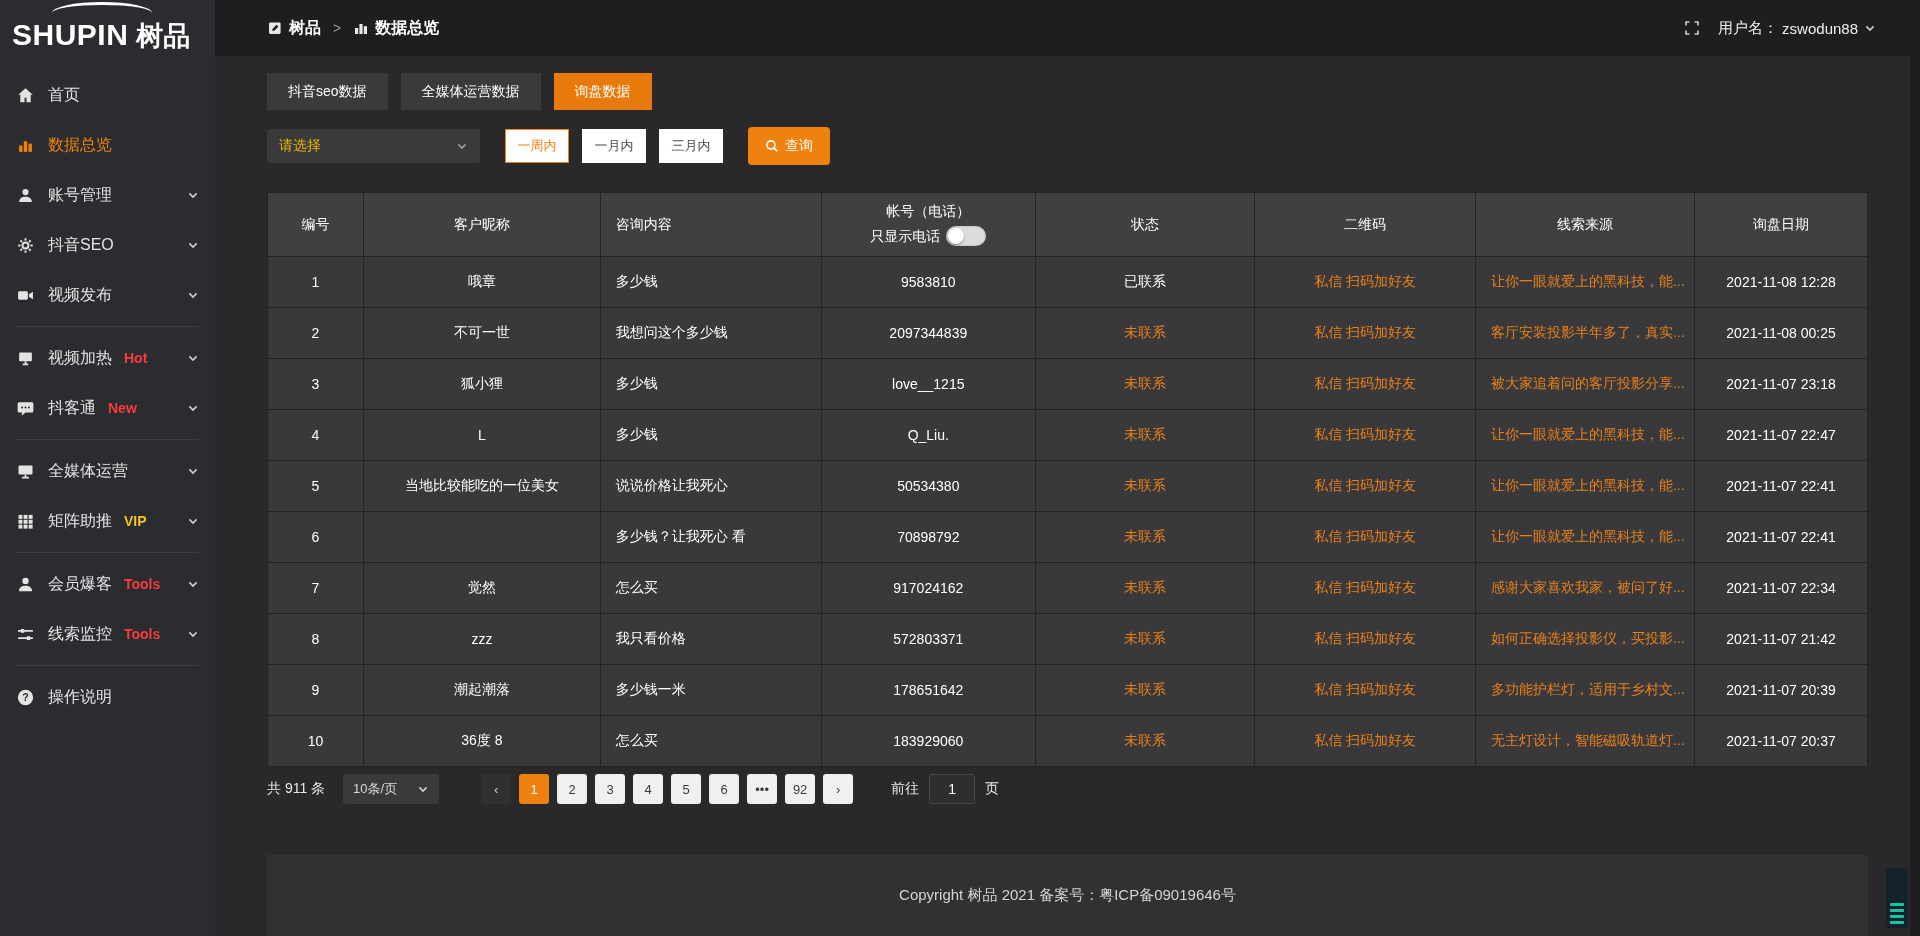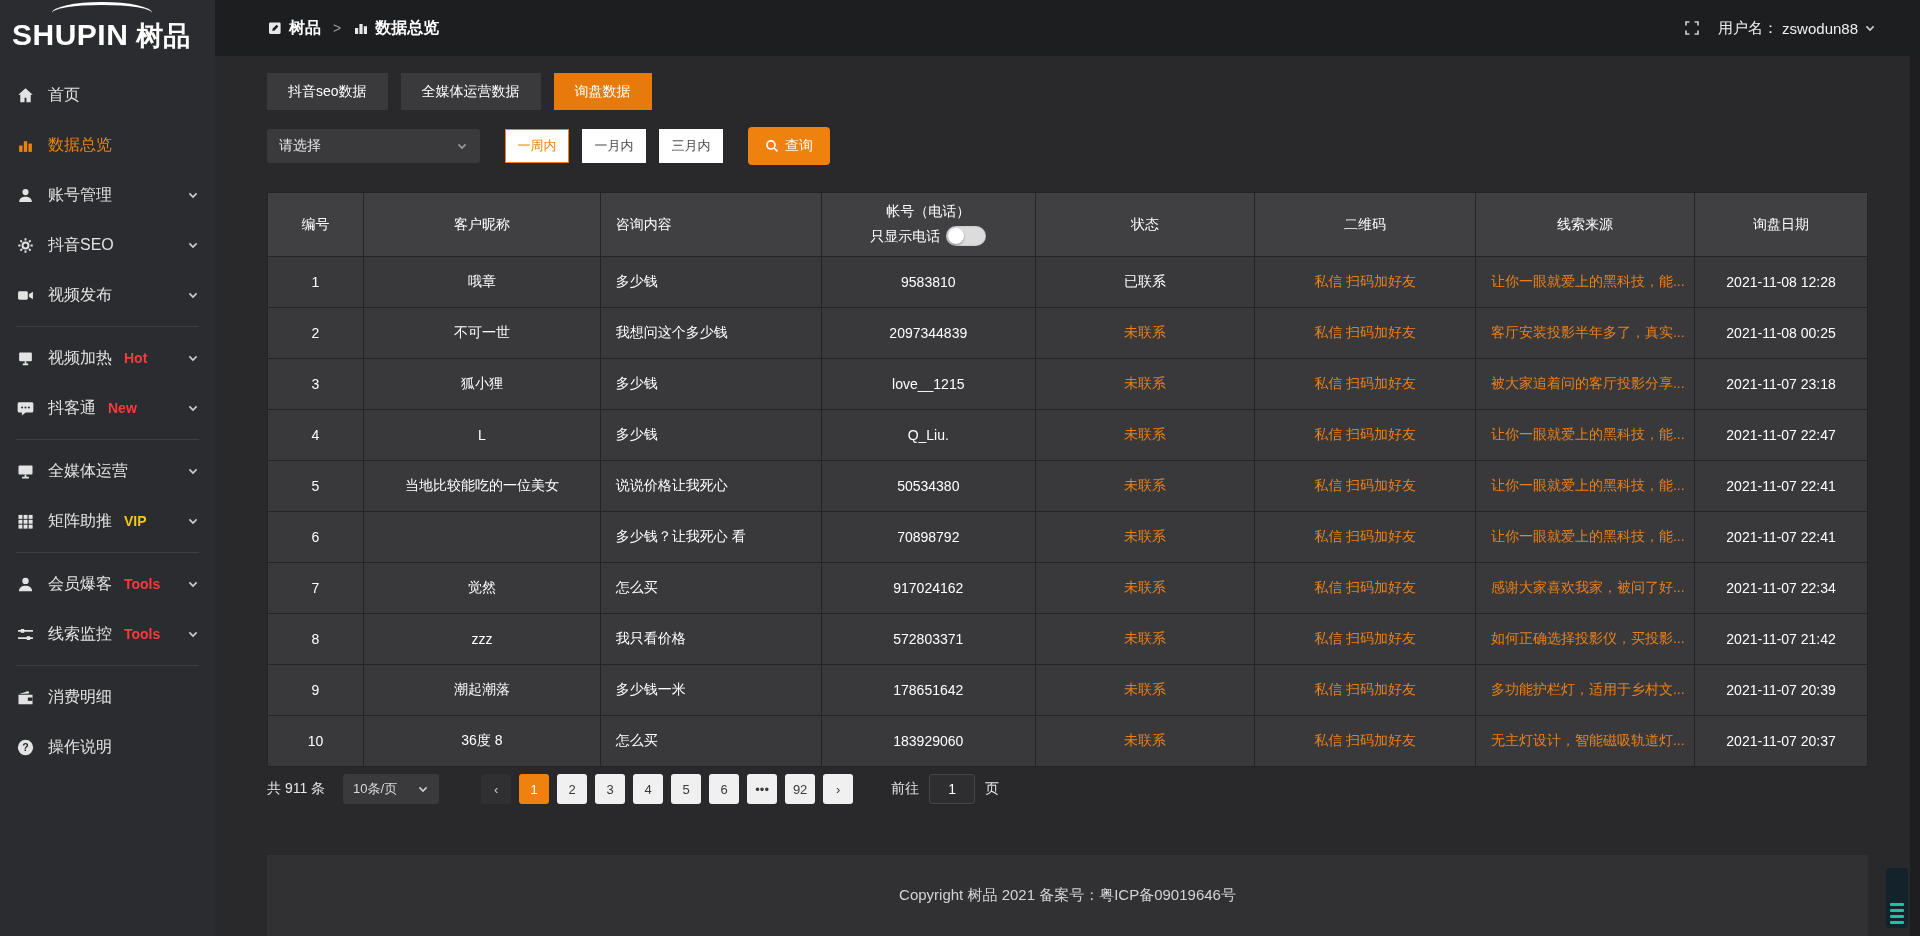--- a/index.html
+++ b/index.html
@@ -34,21 +34,21 @@
   .fs-icon{display:inline-flex;color:#cfcfcf;cursor:pointer}
   .user-name{font-size:15px;color:#f0f0f0;display:flex;align-items:center;gap:4px;cursor:pointer}
   .user-name .nav-chevron{margin-left:2px}
 
   
   .content{flex:1;padding:17px 52px 0 52px;display:flex;flex-direction:column}
   .tabs{display:flex;gap:13px}
   .tab{height:37px;padding:0 21px;display:flex;align-items:center;background:#3a3a3d;color:#fff;font-size:14px;cursor:pointer}
   .tab.active{background:#e8790b}
   .filters{display:flex;align-items:center;margin-top:17px}
-  .select{width:213px;height:34px;background:#3a3a3d;border-radius:3px;display:flex;align-items:center;padding:0 12px;font-size:14px;color:#e5e5e5;cursor:pointer}
+  .select{width:213px;height:34px;background:#3a3a3d;border-radius:3px;display:flex;align-items:center;padding:0 12px;font-size:14px;color:#eab308;cursor:pointer}
   .select .nav-chevron{color:#9b9b9b}
   .range-group{display:flex;gap:13px;margin-left:25px}
   .range-btn{width:64px;height:34px;background:#fff;color:#4a4a4a;font-size:13px;border:1px solid #fff;border-radius:0;display:flex;align-items:center;justify-content:center;cursor:pointer}
   .range-btn.active{border-color:#ef820e;color:#ef820e}
   .query-btn{margin-left:25px;height:38px;padding:0 17px;background:#ef820e;color:#fff;font-size:14px;border-radius:4px;display:flex;align-items:center;gap:6px;cursor:pointer}
   .query-btn svg{width:14px;height:14px}
 
   
   table{margin-top:27px;width:100%;border-collapse:collapse;table-layout:fixed}
   th,td{border:1px solid #242427;font-weight:normal;font-size:14px;color:#fff;text-align:center;vertical-align:middle}
@@ -255,29 +255,20 @@
           </span>
           <span>线索监控</span>
           <span class="nav-badge red">Tools</span>
           <span class="nav-chevron">
             <svg viewBox="0 0 12 12" width="12" height="12" fill="none" stroke="currentColor" stroke-width="1.6">
               <path d="M2.4 4.4 6 8l3.6-3.6"></path>
             </svg>
           </span>
         </div>
         <div class="nav-divider"></div>
-        <div class="nav-item">
-          <span class="nav-icon">
-            <svg viewBox="0 0 16 16">
-              <path fill="currentColor" d="M2.2 4.6 10.6 1.9l.9 2.4zM1.4 5.4h13.2v9H1.4z"></path>
-              <rect x="10.2" y="8" width="4.4" height="3.2" fill="#2a2c2f"></rect>
-            </svg>
-          </span>
-          <span>消费明细</span>
-        </div>
         <div class="nav-item">
           <span class="nav-icon">
             <svg viewBox="0 0 16 16">
               <circle cx="8" cy="8" r="7.2" fill="currentColor"></circle>
               <text x="8" y="11.6" text-anchor="middle" font-size="10" font-weight="bold" fill="#2a2c2f">?</text>
             </svg>
           </span>
           <span>操作说明</span>
         </div>
       </nav>

